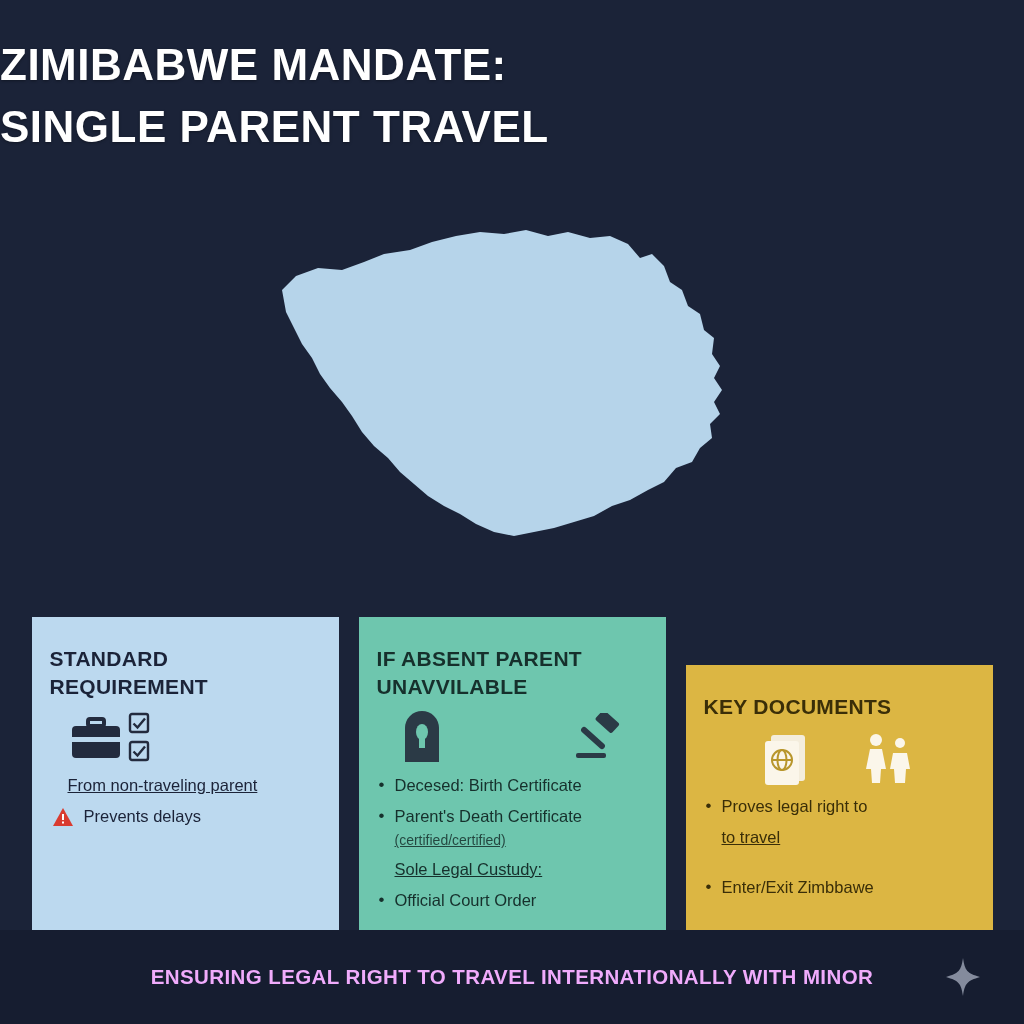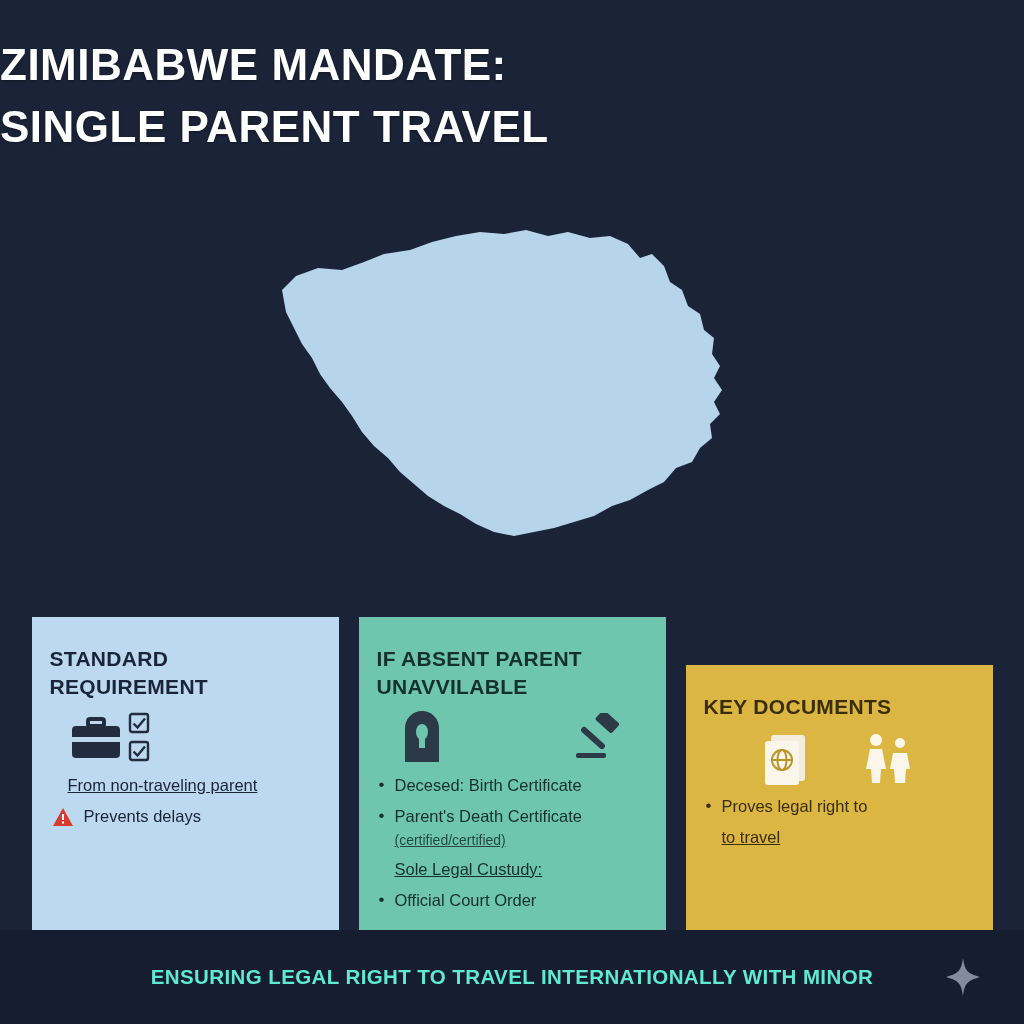--- a/index.html
+++ b/index.html
@@ -131,21 +131,21 @@
     left: 0;
     bottom: 0;
     width: 1024px;
     height: 94px;
     background: #161d30;
     display: flex;
     align-items: center;
     justify-content: center;
   }
   .footer-text {
-    color: #5eead4;
+    color: #f0abfc;
     font-size: 20.5px;
     font-weight: bold;
     text-transform: uppercase;
     letter-spacing: 0.4px;
     text-align: left;
   }
   .sparkle {
     position: absolute;
     right: 44px;
     top: 28px;
@@ -240,20 +240,21 @@
         <svg width="58" height="58" viewBox="0 0 58 58">
           <circle cx="17" cy="11" r="6" fill="#fbf6ea"></circle>
           <path d="M11 20 h12 l4 20 h-5 l-1 14 h-8 l-1 -14 h-5 Z" fill="#fbf6ea"></path>
           <circle cx="41" cy="14" r="5" fill="#fbf6ea"></circle>
           <path d="M34 24 h14 l3 16 h-4 l-1 14 h-10 l-1 -14 h-4 Z" fill="#fbf6ea"></path>
         </svg>
       </div>
       <div class="bullets">
         <div class="bullet">Proves legal right to</div>
         <div class="bullet nobullet">to travel</div>
+        <div class="bullet" style="margin-top:26px;">Enter/Exit Zimbbawe</div>
       </div>
     </div>
 
   </div>
 
   <div class="footer">
     <div class="footer-text">ENSURING LEGAL RIGHT TO TRAVEL INTERNATIONALLY WITH MINOR</div>
     <svg class="sparkle" viewBox="0 0 34 38">
       <path d="M17 0 C19 13 21 15 34 19 C21 23 19 25 17 38 C15 25 13 23 0 19 C13 15 15 13 17 0 Z" fill="#c3cbdb" opacity="0.75"></path>
     </svg>

